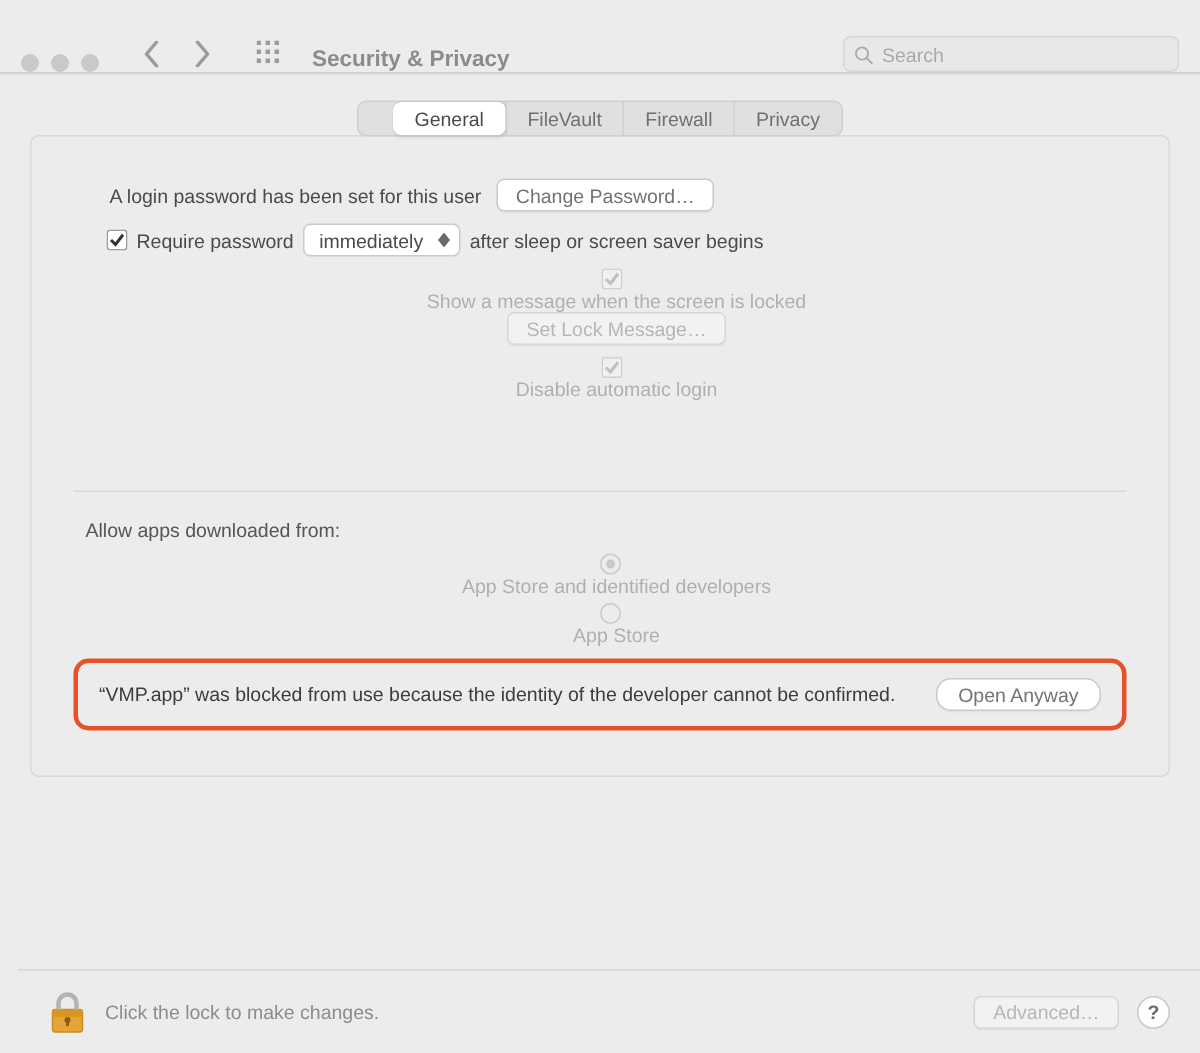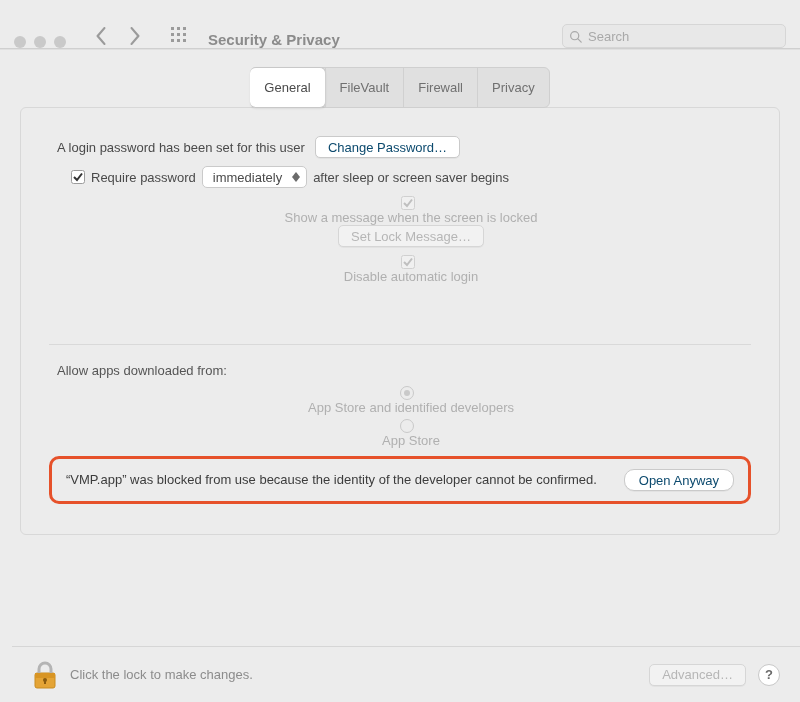--- a/index.html
+++ b/index.html
@@ -64,21 +64,22 @@
   
   .content { padding: 18px 20px 0 20px; }
   .tabs-outer { display:flex; justify-content:center; }
   .tabs {
     display:flex;
     background:#e0e0e0;
     border:1px solid #cfcfcf;
     border-radius:6px;
     overflow:visible;
     position:relative;
-    height:41px;
+    height:24px;
+    padding-left:24px;
   }
   .tab {
     padding: 3px 14px;
     font-size:13px;
     color:#707070;
     display:flex; align-items:center;
     border-left:1px solid #d0d0d0;
   }
   .tab:first-child { border-left:none; }
   .tab-active {
@@ -102,21 +103,21 @@
   .row { display:flex; align-items:center; margin-bottom:8px; }
   .row-indent { margin-left: 22px; }
   .row-disabled { color:#b0b0b0;flex-direction:column; }
 
   .mac-btn {
     background:#fff;
     border:1px solid #cacaca;
     border-radius:5px;
     padding: 2px 12px;
     font-size:13px;
-    color:#0c4a6e;
+    color:#737373;
     box-shadow: 0 1px 0 rgba(0,0,0,.04);
     display:inline-flex; align-items:center;
     height:22px;
   }
   .mac-btn-disabled {
     color:#b6b6b6;
     border-color:#d6d6d6;
     background:#f2f2f2;
   }
 
@@ -228,21 +229,21 @@
     <div class="tabs">
       <div class="tab tab-active">General</div>
       <div class="tab">FileVault</div>
       <div class="tab">Firewall</div>
       <div class="tab">Privacy</div>
     </div>
   </div>
 
   <div class="panel">
 
-    <div class="row" style="margin-left:8px;">
+    <div class="row" style="margin-left:24px;">
       <span>A login password has been set for this user</span>
       <span style="width:10px;"></span>
       <span class="mac-btn">Change Password…</span>
     </div>
 
     <div class="row row-indent">
       <span class="chk">
         <svg viewBox="0 0 14 14">
           <rect x="0.5" y="0.5" width="13" height="13" rx="2" fill="#fff" stroke="#9c9c9c"></rect>
           <path d="M3 7 L6 10 L11 3.5" fill="none" stroke="#333" stroke-width="2"></path>

